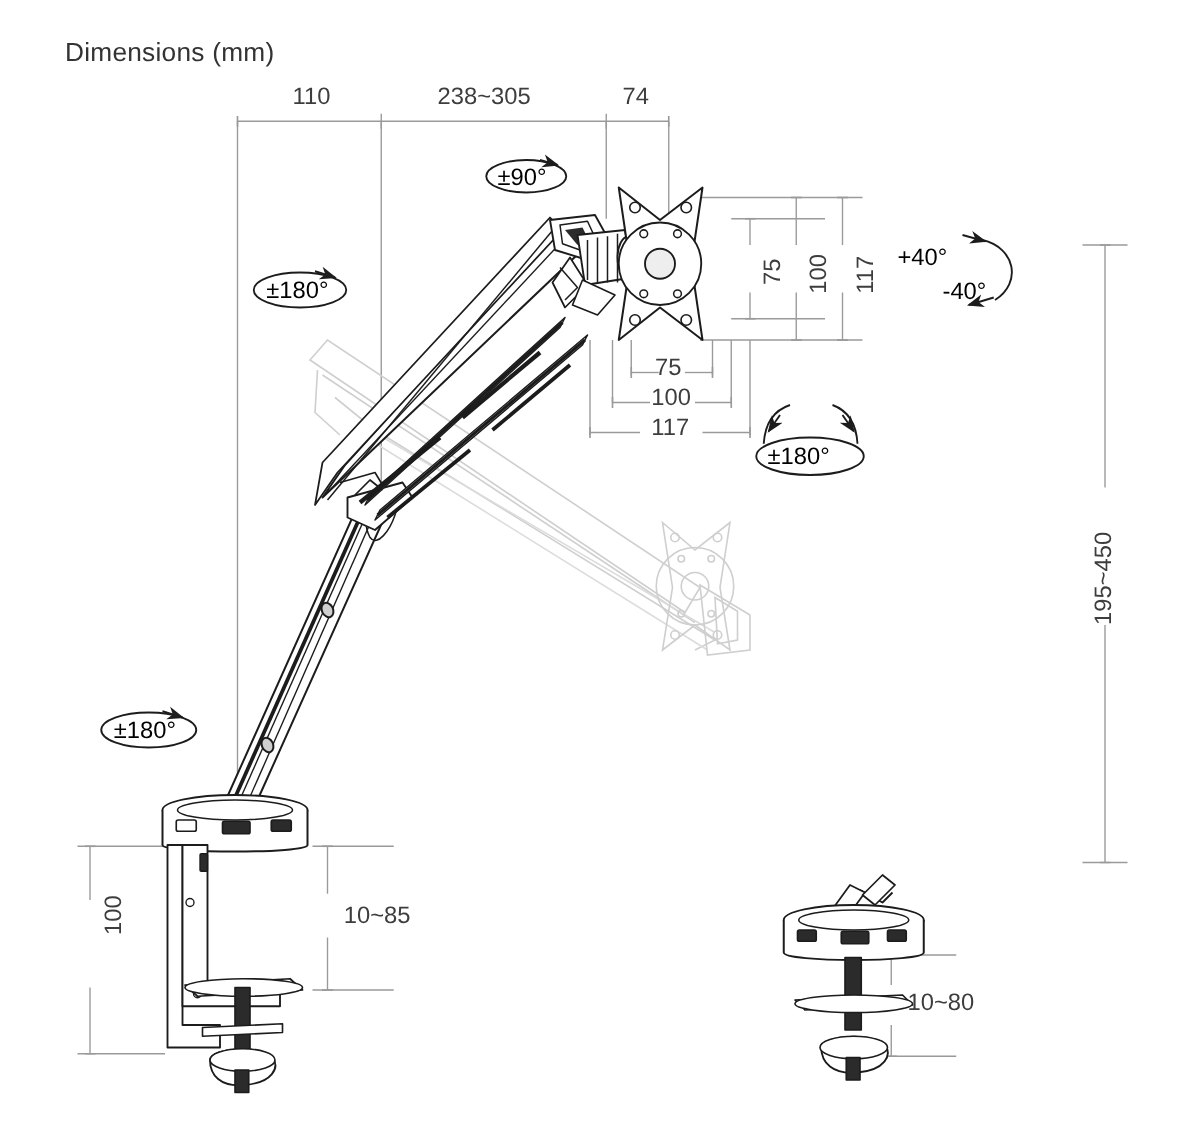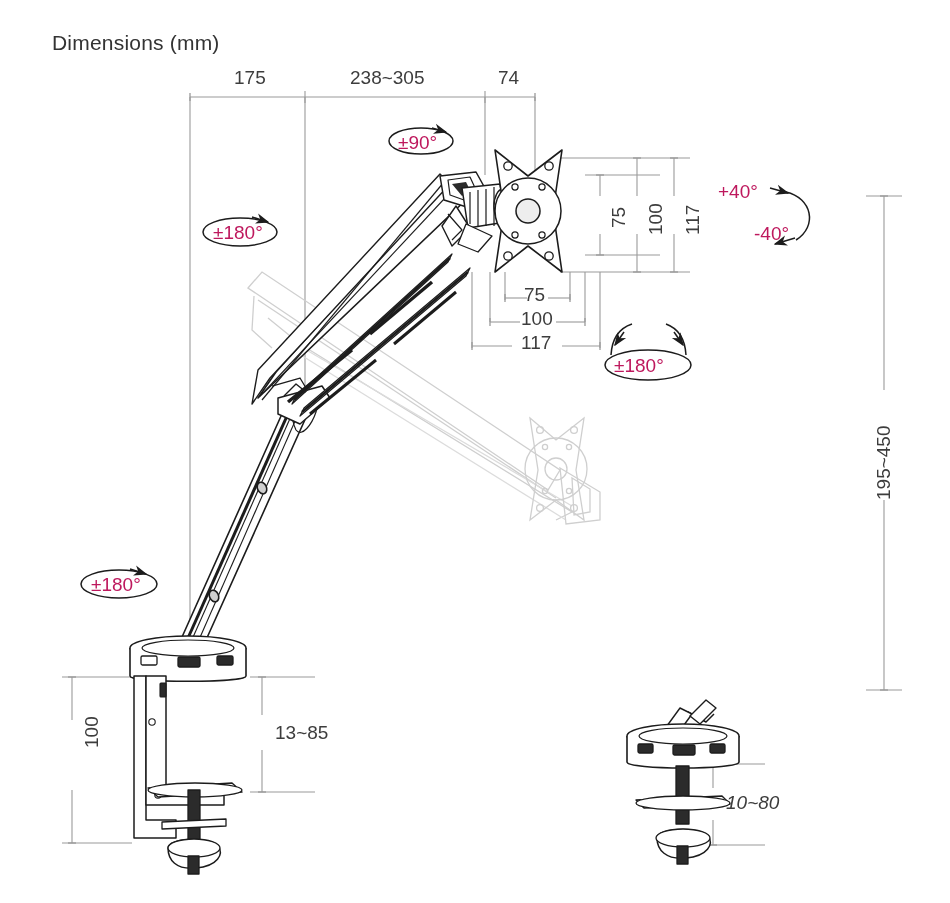--- a/index.html
+++ b/index.html
@@ -4,21 +4,21 @@
 <style>
   html,body{margin:0;padding:0;background:#ffffff;}
   body{width:950px;height:903px;position:relative;overflow:hidden;
        font-family:"Liberation Sans","DejaVu Sans",sans-serif;color:#2b2b2b;}
   #stage{position:absolute;left:0;top:0;width:950px;height:841px;}
   svg#dwg{position:absolute;left:0;top:0;width:950px;height:903px;}
   .lbl{position:absolute;white-space:nowrap;color:#3a3a3a;line-height:1;}
   .title{font-size:21px;color:#333;letter-spacing:.2px;}
   .dim{font-size:19px;color:#3d3d3d;}
   .rot{transform-origin:0 0;}
-  .ang{font-size:19px;color:#be185d;}
+  .ang{font-size:19px;color:#000000;}
 </style>
 </head>
 <body>
 
 <div id="stage">
 
   <svg id="dwg" viewBox="0 0 950 903">
     <defs>
       <marker id="tick" markerWidth="8" markerHeight="8" refX="4" refY="4" orient="auto">
         <line x1="4" y1="0" x2="4" y2="8" stroke="#9a9a9a" stroke-width="1.2"></line>
@@ -224,37 +224,37 @@
       <ellipse cx="648" cy="365" rx="43" ry="15"></ellipse>
 
       <path d="M786,192 C812,198 818,226 796,240"></path>
       <path d="M770,188 L788,193" marker-end="url(#arrowS)"></path>
       <path d="M795,238 L775,244" marker-end="url(#arrowS)"></path>
     </g>
   </svg>
 
   <div class="lbl title" style="left:52px; top:32px;">Dimensions (mm)</div>
 
-  <div class="lbl dim" style="left:234px; top:68px;">175</div>
+  <div class="lbl dim" style="left:234px; top:68px;">110</div>
   <div class="lbl dim" style="left:350px; top:68px;">238~305</div>
   <div class="lbl dim" style="left:498px; top:68px;">74</div>
 
   <div class="lbl dim rot" style="left:609px; top:228px; transform:rotate(-90deg);">75</div>
   <div class="lbl dim rot" style="left:646px; top:235px; transform:rotate(-90deg);">100</div>
   <div class="lbl dim rot" style="left:683px; top:235px; transform:rotate(-90deg);">117</div>
 
   <div class="lbl dim" style="left:524px; top:285px;">75</div>
   <div class="lbl dim" style="left:521px; top:309px;">100</div>
   <div class="lbl dim" style="left:521px; top:333px;">117</div>
 
   <div class="lbl ang" style="left:398px; top:133px;">±90°</div>
   <div class="lbl ang" style="left:213px; top:223px;">±180°</div>
   <div class="lbl ang" style="left:91px; top:575px;">±180°</div>
   <div class="lbl ang" style="left:614px; top:356px;">±180°</div>
-  <div class="lbl ang" style="left:718px; top:182px;">+40°</div>
+  <div class="lbl ang" style="left:718px; top:197px;">+40°</div>
   <div class="lbl ang" style="left:754px; top:224px;">-40°</div>
 
   <div class="lbl dim rot" style="left:874px; top:500px; transform:rotate(-90deg);">195~450</div>
   <div class="lbl dim rot" style="left:82px; top:748px; transform:rotate(-90deg);">100</div>
-  <div class="lbl dim" style="left:275px; top:723px;">13~85</div>
-  <div class="lbl dim" style="left:726px; top:793px;font-style:italic;">10~80</div>
+  <div class="lbl dim" style="left:275px; top:723px;">10~85</div>
+  <div class="lbl dim" style="left:726px; top:793px;">10~80</div>
 
 </div>
 
 </body></html>

